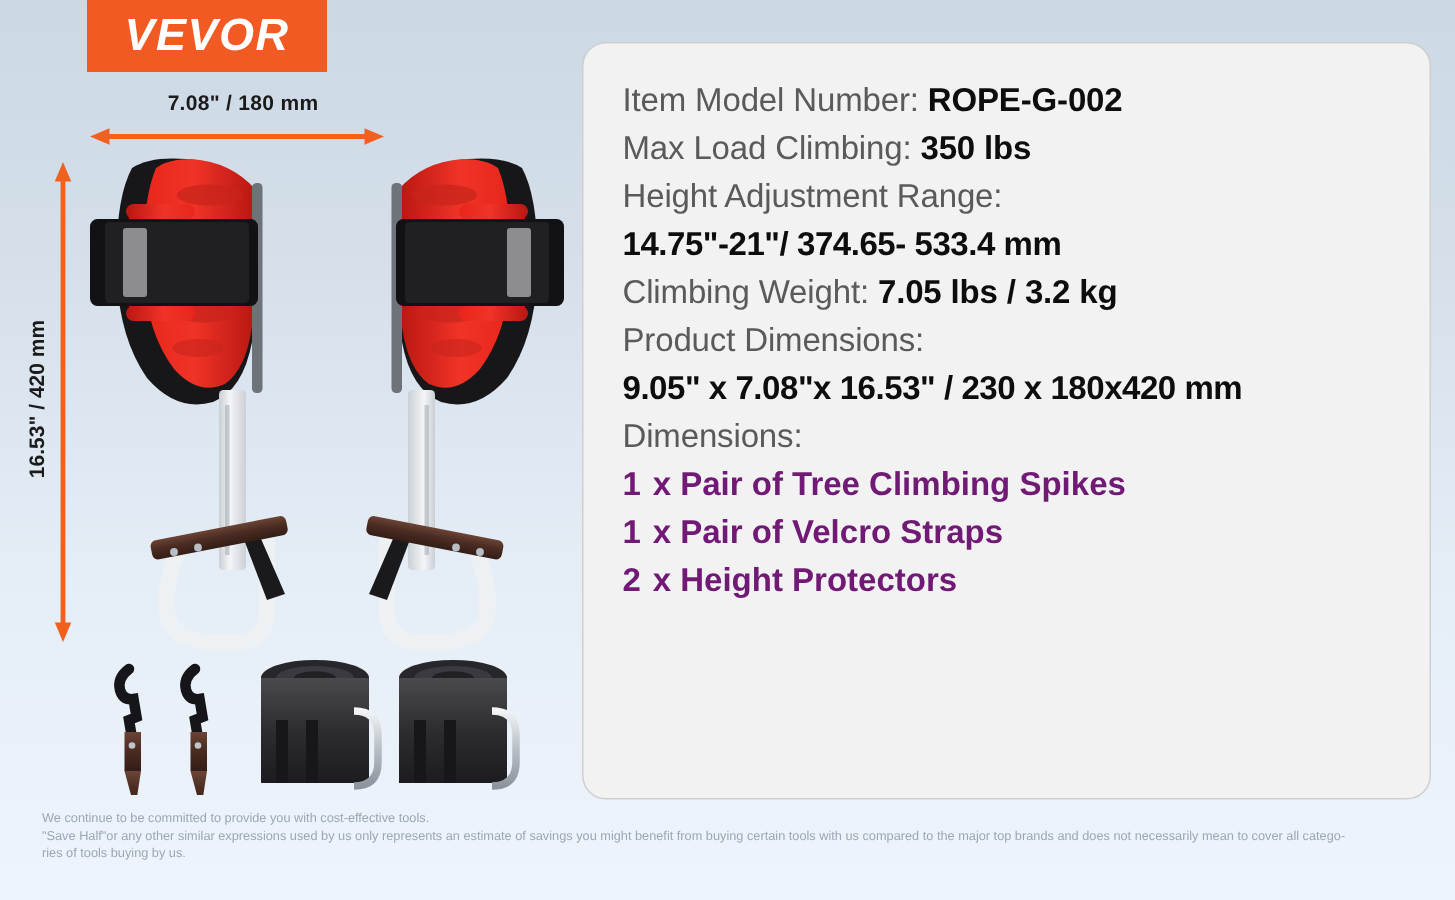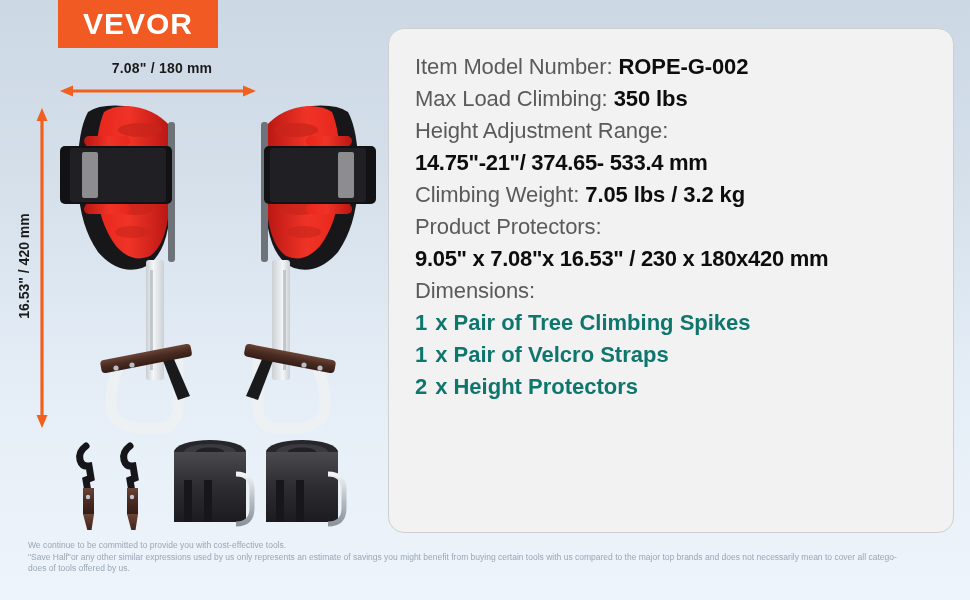--- a/index.html
+++ b/index.html
@@ -11,21 +11,21 @@
   }
   .stage{position:absolute;inset:0;}
 
   
   .logo-box{
     position:absolute;left:58px;top:0;width:160px;height:48px;
     background:#f15a22;display:flex;align-items:center;justify-content:center;
   }
   .logo-text{
     color:#fff;font-weight:bold;font-size:30px;letter-spacing:1px;
-    font-family:"Liberation Sans", sans-serif;line-height:1;
+    font-family:"Liberation Sans", sans-serif;line-height:1;font-style:italic;
   }
 
   
   .dim-top-label{
     position:absolute;left:72px;top:60px;width:180px;text-align:center;
     font-size:14px;font-weight:bold;color:#1b1b1b;letter-spacing:.2px;
   }
   .arrow-h{position:absolute;left:60px;top:84px;width:196px;height:14px;}
   .dim-left-label{
     position:absolute;left:-56px;top:258px;width:160px;text-align:center;
@@ -46,21 +46,21 @@
   .spec-line{
     font-size:22px;line-height:32px;color:#5a5a5a;
     white-space:nowrap;letter-spacing:-.1px;
   }
   .spec-line .val{color:#0d0d0d;font-weight:bold;}
   .spec-value-line{
     font-size:22px;line-height:32px;color:#0d0d0d;font-weight:bold;
     white-space:nowrap;letter-spacing:-.3px;
   }
   .acc-line{
-    font-size:22px;line-height:32px;color:#0f766e;font-weight:bold;
+    font-size:22px;line-height:32px;color:#701a75;font-weight:bold;
     white-space:nowrap;
   }
   .acc-line .qty{display:inline-block;min-width:14px;}
 
   
   .disclaimer{
     position:absolute;left:28px;top:540px;width:930px;
     color:#9aa7b4;font-size:8.5px;line-height:11.6px;
   }
 </style>
@@ -223,21 +223,21 @@
     </div>
 
     <div class="spec-line">Height Adjustment Range:</div>
     <div class="spec-value-line">14.75"-21"/ 374.65- 533.4 mm</div>
 
     <div class="spec-line">
       <span>Climbing Weight:</span>
       <span class="val">7.05 lbs / 3.2 kg</span>
     </div>
 
-    <div class="spec-line">Product Protectors:</div>
+    <div class="spec-line">Product Dimensions:</div>
     <div class="spec-value-line">9.05" x 7.08"x 16.53" / 230 x 180x420 mm</div>
 
     <div class="spec-line">Dimensions:</div>
 
     <div class="acc-line">
       <span class="qty">1</span>
       <span>x Pair of Tree Climbing Spikes</span>
     </div>
     <div class="acc-line">
       <span class="qty">1</span>
@@ -245,16 +245,16 @@
     </div>
     <div class="acc-line">
       <span class="qty">2</span>
       <span>x Height Protectors</span>
     </div>
   </div>
 
   <div class="disclaimer">
     <div>We continue to be committed to provide you with cost-effective tools.</div>
     <div>"Save Half"or any other similar expressions used by us only represents an estimate of savings you might benefit from buying certain tools with us compared to the major top brands and does not necessarily mean to cover all catego-</div>
-    <div>does of tools offered by us.</div>
+    <div>ries of tools buying by us.</div>
   </div>
 
 </div>
 
 </body></html>

